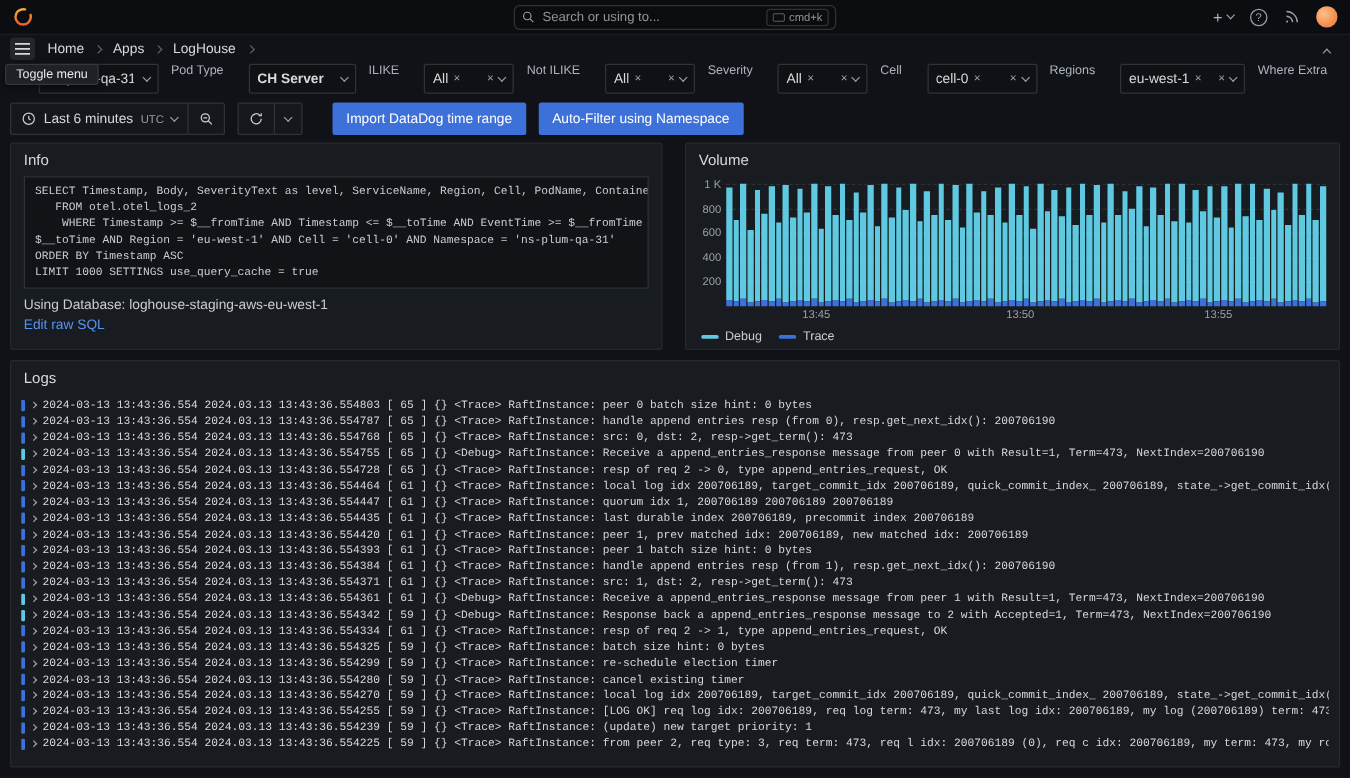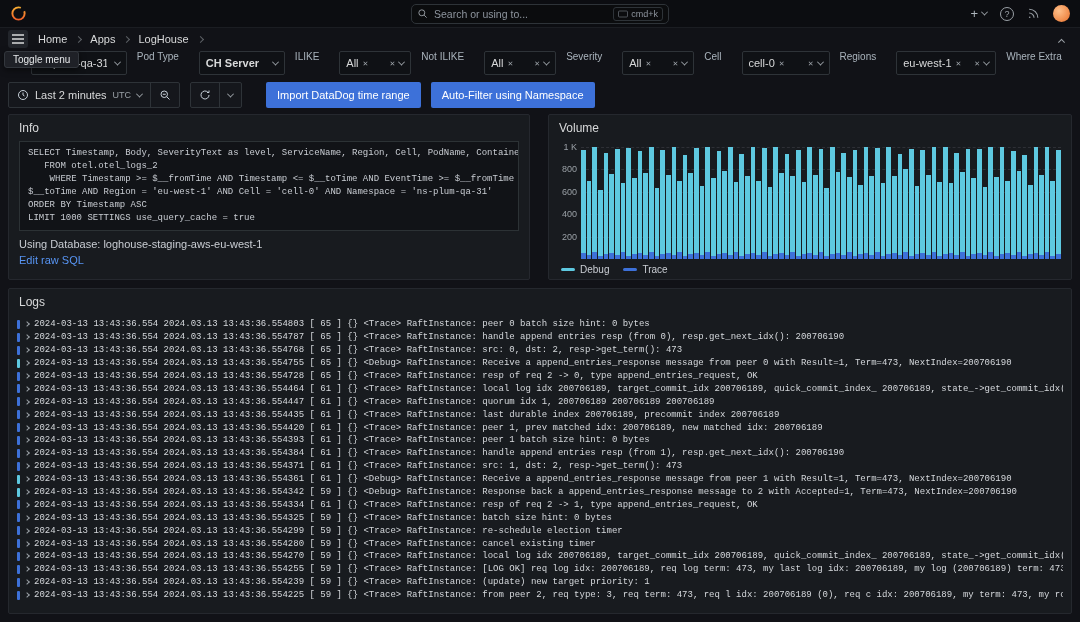--- a/index.html
+++ b/index.html
@@ -285,21 +285,21 @@
     </div>
   </div>
 
 <div class="time-row">
   <div class="btn-group">
     <div class="seg">
       <svg width="12" height="12" viewBox="0 0 24 24" fill="none" stroke="#c7d0d9" stroke-width="2">
           <circle cx="12" cy="12" r="9"></circle>
           <path d="M12 7v5l3 2"></path>
         </svg>
-      <span>Last 2 minutes</span>
+      <span>Last 6 minutes</span>
       <span class="utc">UTC</span>
       <span class="chev down"></span>
     </div>
     <div class="seg">
       <svg width="12" height="12" viewBox="0 0 24 24" fill="none" stroke="#c7d0d9" stroke-width="2">
           <circle cx="10.5" cy="10.5" r="6.5"></circle>
           <path d="M15.5 15.5 21 21"></path>
           <path d="M7.5 10.5h6"></path>
         </svg>
     </div>
@@ -679,20 +679,25 @@
               <div class="seg-part" style="background: rgb(94, 201, 224); flex: 670 1 0%;"></div>
               <div class="seg-part" style="background: rgb(61, 113, 217); flex: 30 1 0%;"></div>
             </div>
             <div class="bar" style="height: 97.5%;">
               <div class="seg-part" style="background: rgb(94, 201, 224); flex: 930 1 0%;"></div>
               <div class="seg-part" style="background: rgb(61, 113, 217); flex: 45 1 0%;"></div>
             </div>
           </div>
       </div>
     </div>
+    <div id="x-axis" class="x-axis">
+        <div class="xtick" style="left: 15%;">13:45</div>
+        <div class="xtick" style="left: 49%;">13:50</div>
+        <div class="xtick" style="left: 82%;">13:55</div>
+      </div>
     <div id="legend" class="legend">
         <div class="legend-item">
           <span class="swatch" style="background: rgb(94, 201, 224);"></span>
           <span class="legend-label">Debug</span>
         </div>
         <div class="legend-item">
           <span class="swatch" style="background: rgb(61, 113, 217);"></span>
           <span class="legend-label">Trace</span>
         </div>
       </div>

